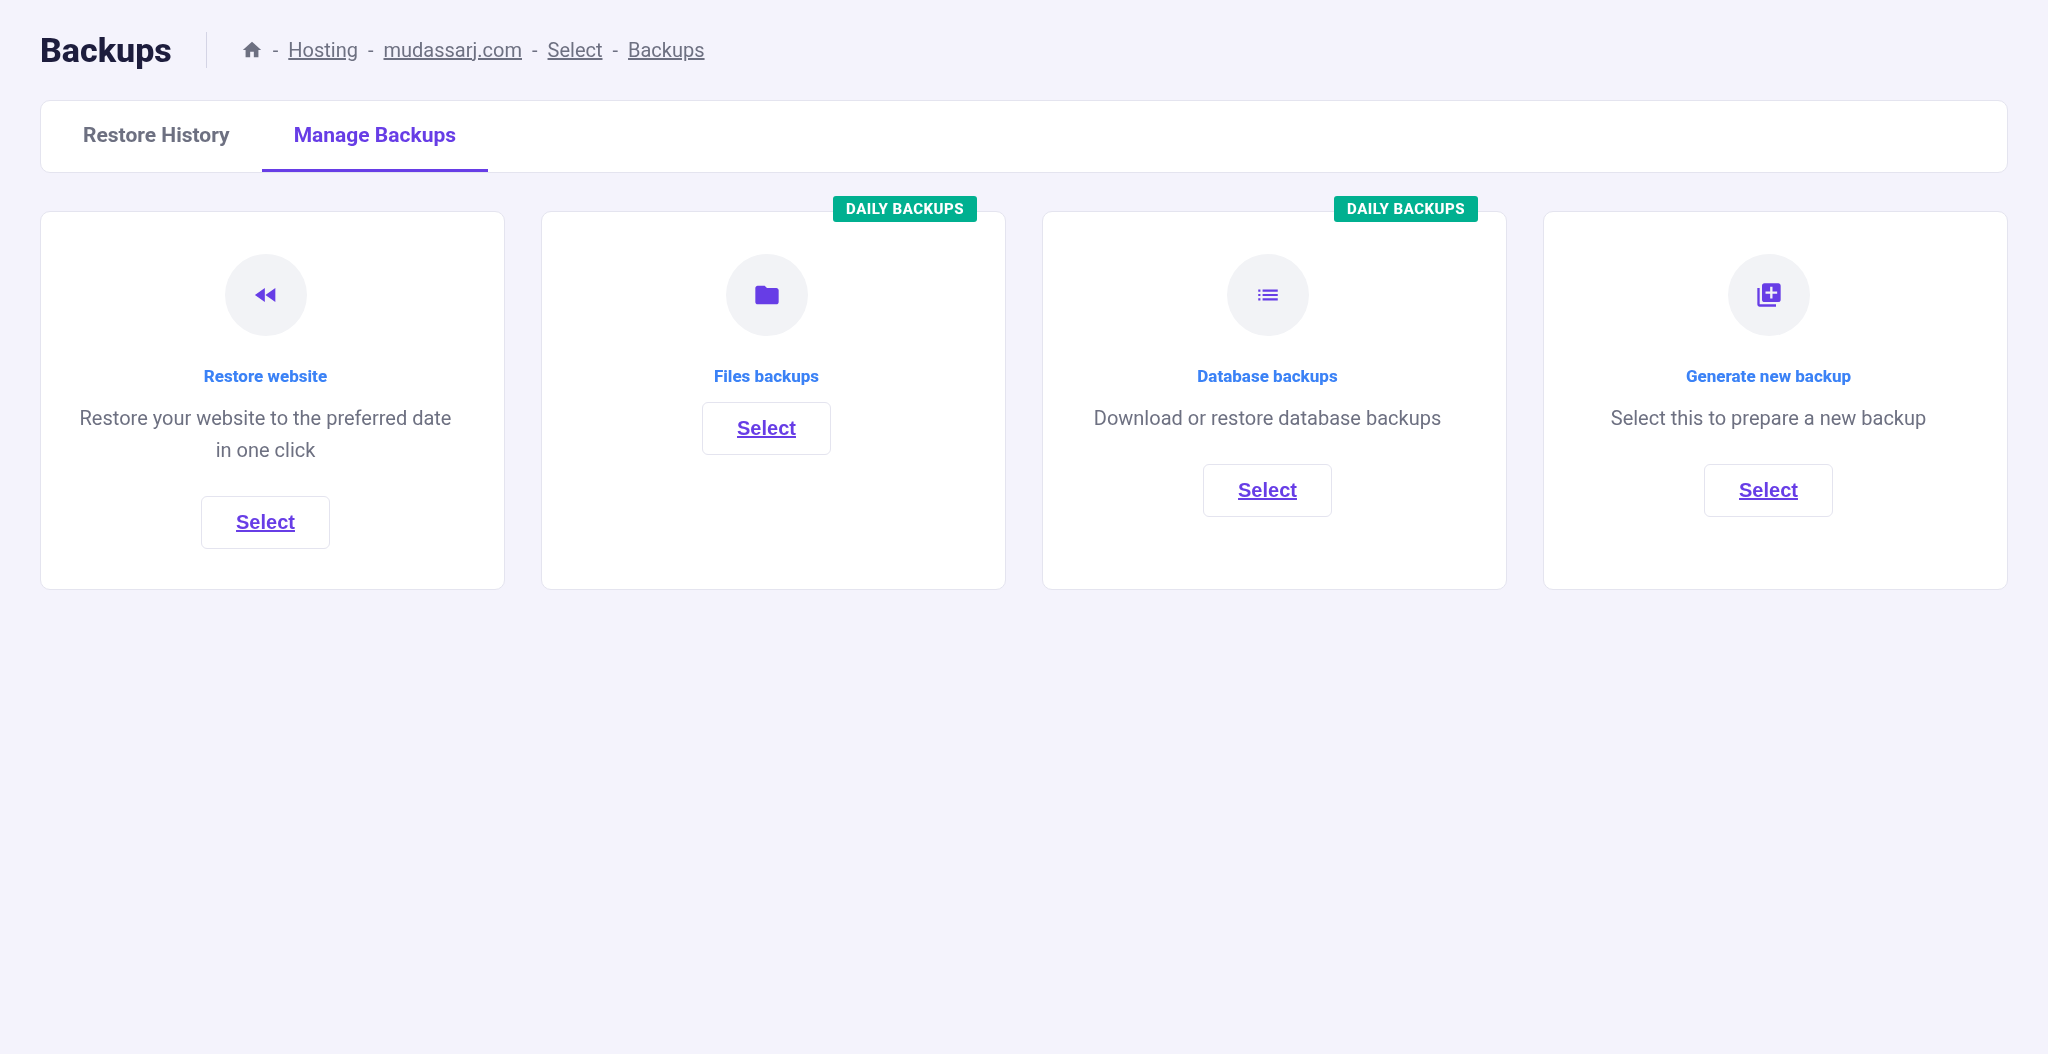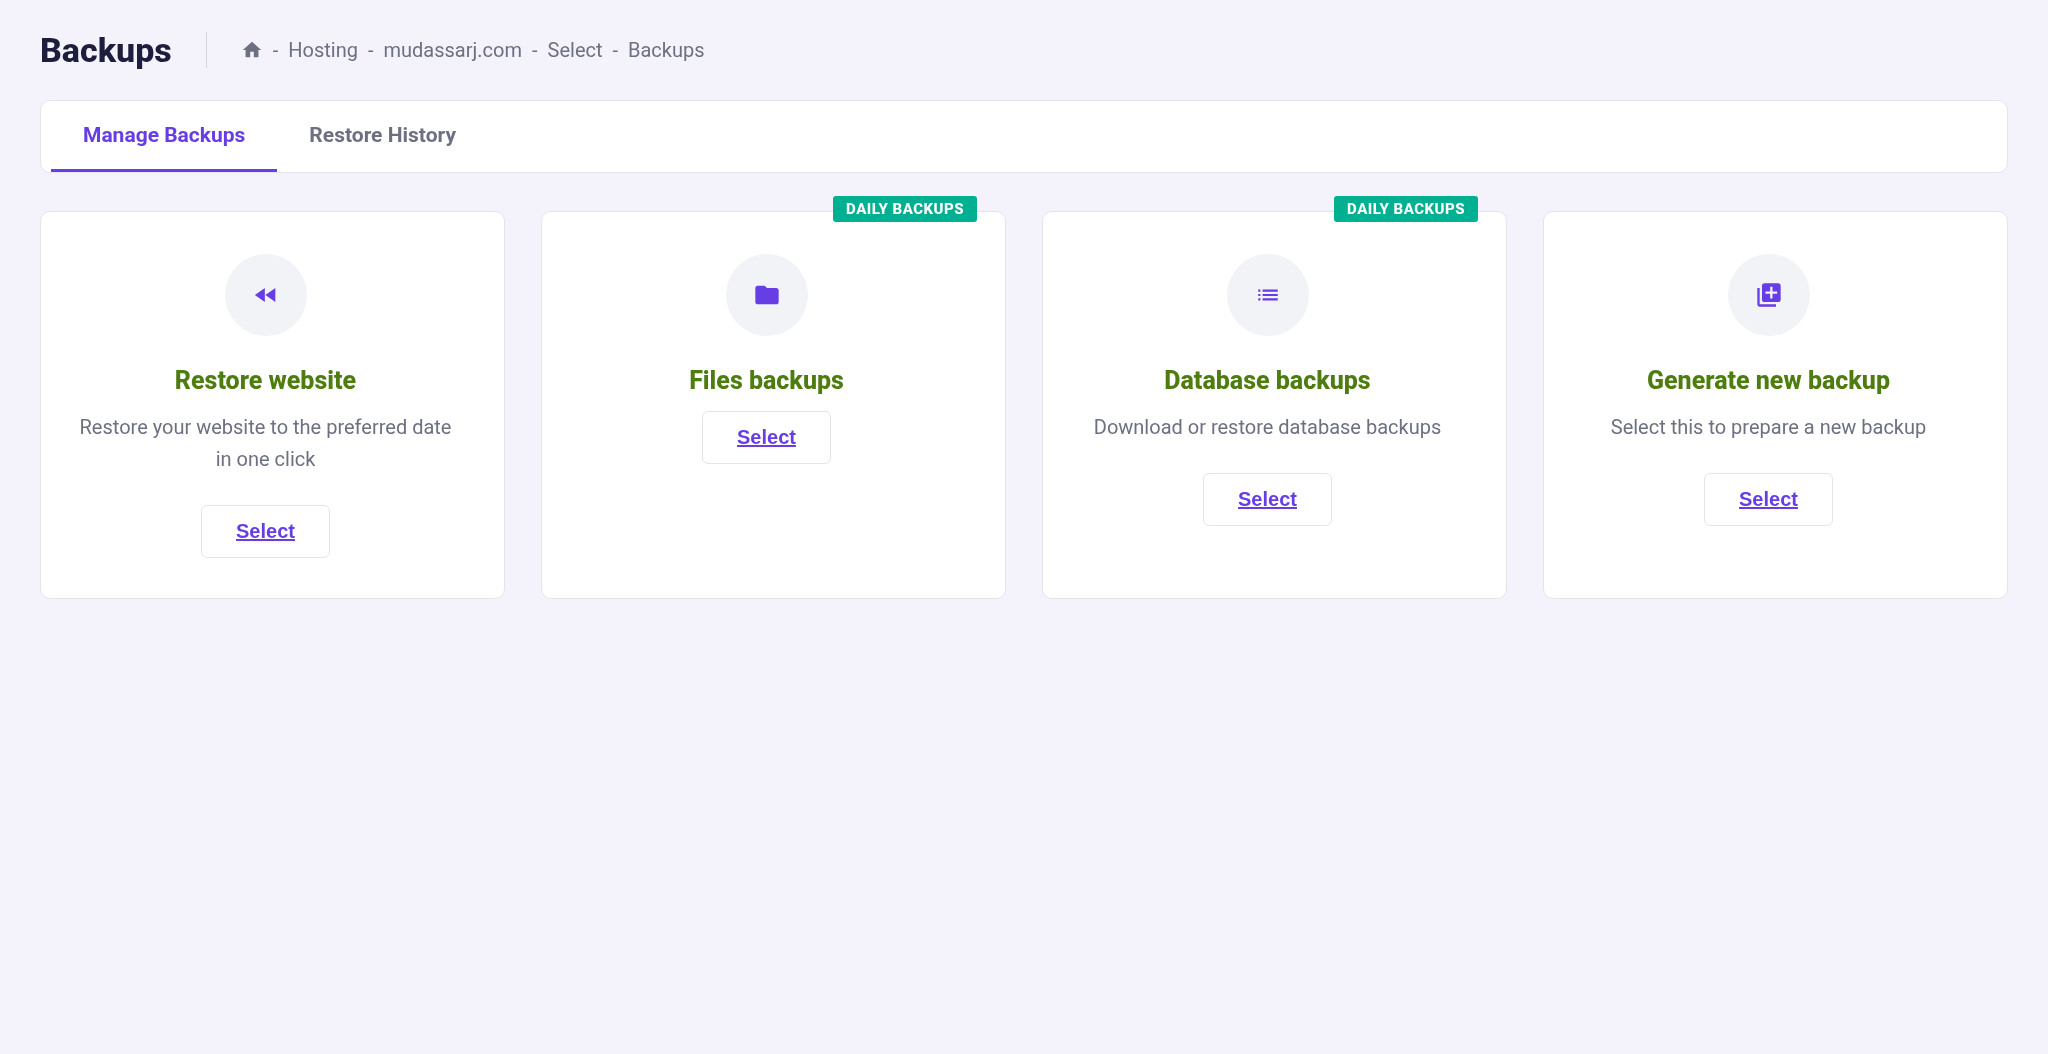--- a/index.html
+++ b/index.html
@@ -49,20 +49,21 @@
     .breadcrumb .home-icon svg {
       width: 22px;
       height: 22px;
       fill: #6d7081;
     }
     .breadcrumb .sep {
       color: #6d7081;
     }
     .breadcrumb .crumb {
       cursor: pointer;
+      text-decoration: underline;
     }
     .tabs-container {
       background-color: #ffffff;
       border: 1px solid #e4e4ef;
       border-radius: 10px;
       overflow: hidden;
       margin-bottom: 38px;
     }
     .tabs {
       display: flex;
@@ -121,23 +122,23 @@
     .icon-circle svg {
       width: 28px;
       height: 28px;
       fill: #673de6;
     }
     .icon-circle.list svg {
       width: 26px;
       height: 26px;
     }
     .card-title {
-      font-size: 25px;
+      font-size: 17px;
       font-weight: 800;
-      color: #4d7c0f;
+      color: #3b82f6;
       margin-bottom: 16px;
     }
     .card-desc {
       font-size: 20px;
       line-height: 1.6;
       color: #6d7081;
       margin-bottom: 30px;
     }
     .select-btn {
       font-size: 20px;
@@ -171,22 +172,22 @@
       <span class="crumb">mudassarj.com</span>
       <span class="sep">-</span>
       <span class="crumb">Select</span>
       <span class="sep">-</span>
       <span class="crumb">Backups</span>
     </nav>
   </div>
 
   <div class="tabs-container">
     <div class="tabs">
+      <div class="tab">Restore History</div>
       <div class="tab active">Manage Backups</div>
-      <div class="tab">Restore History</div>
     </div>
   </div>
 
   <div class="cards">
 
     <div class="card">
       <div class="icon-circle">
         <svg viewBox="0 0 24 24">
             <path d="M11 18V6l-8.5 6 8.5 6zm.5-6l8.5 6V6l-8.5 6z"></path>
           </svg>

